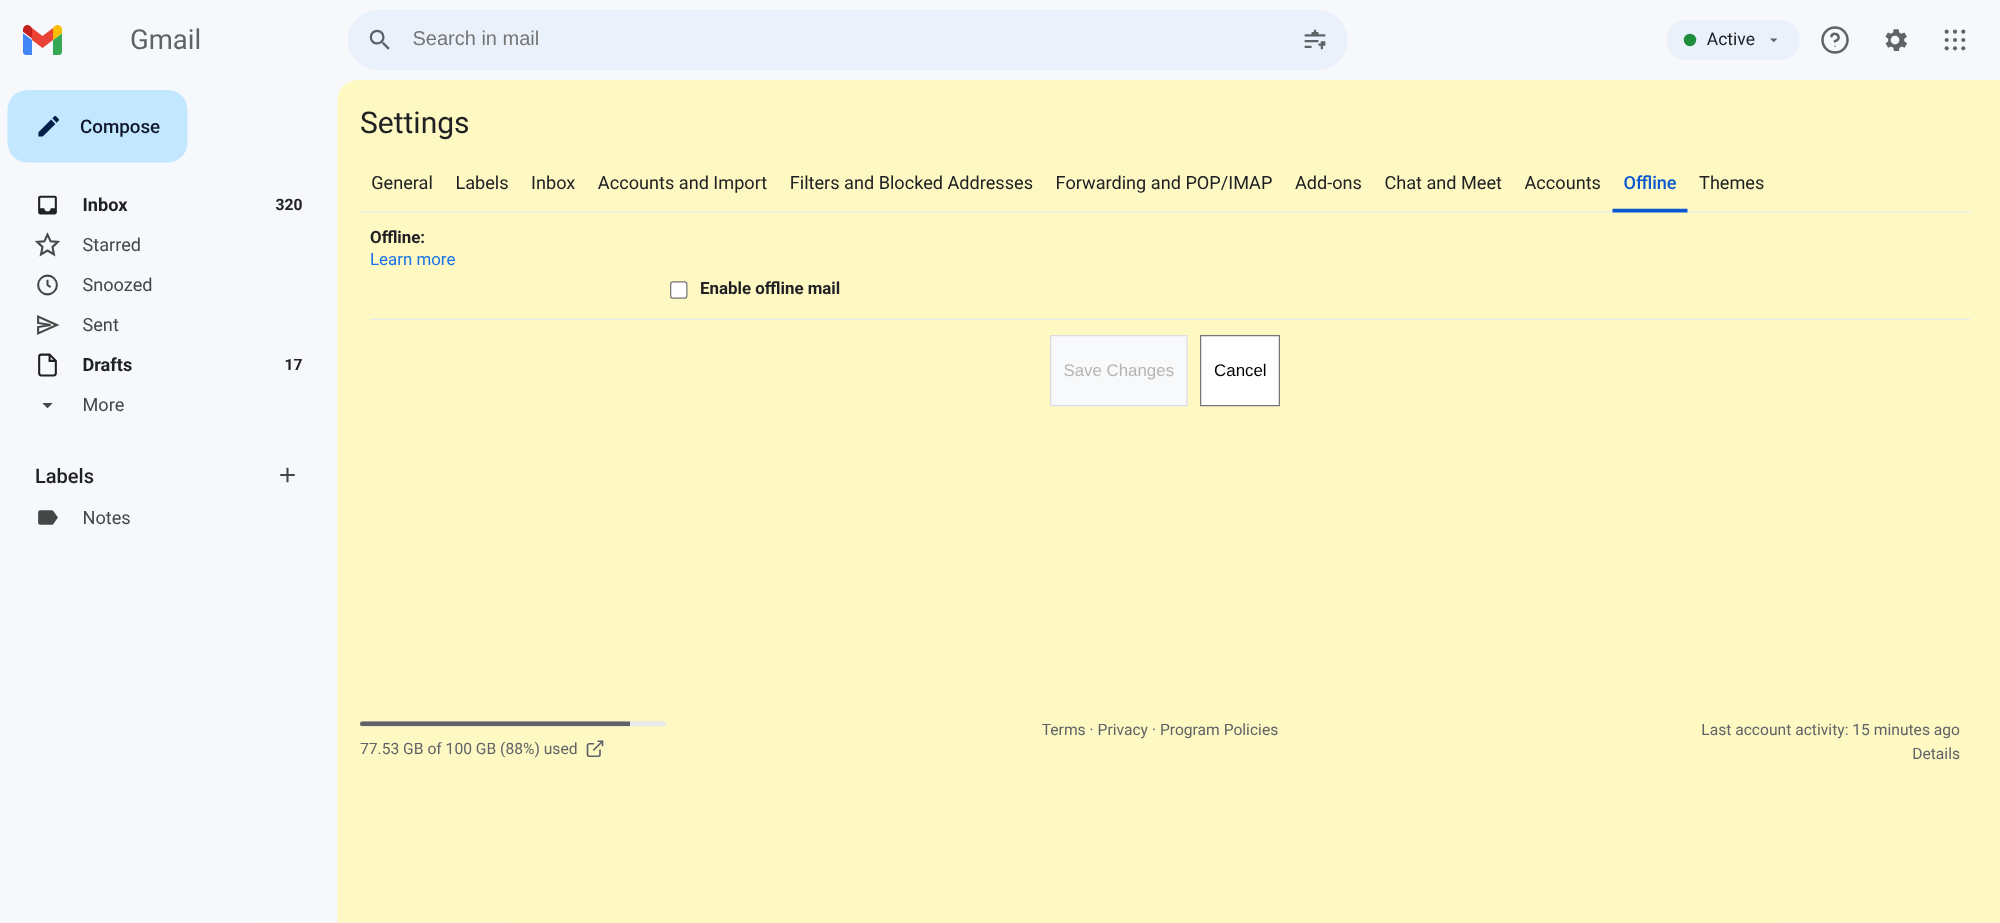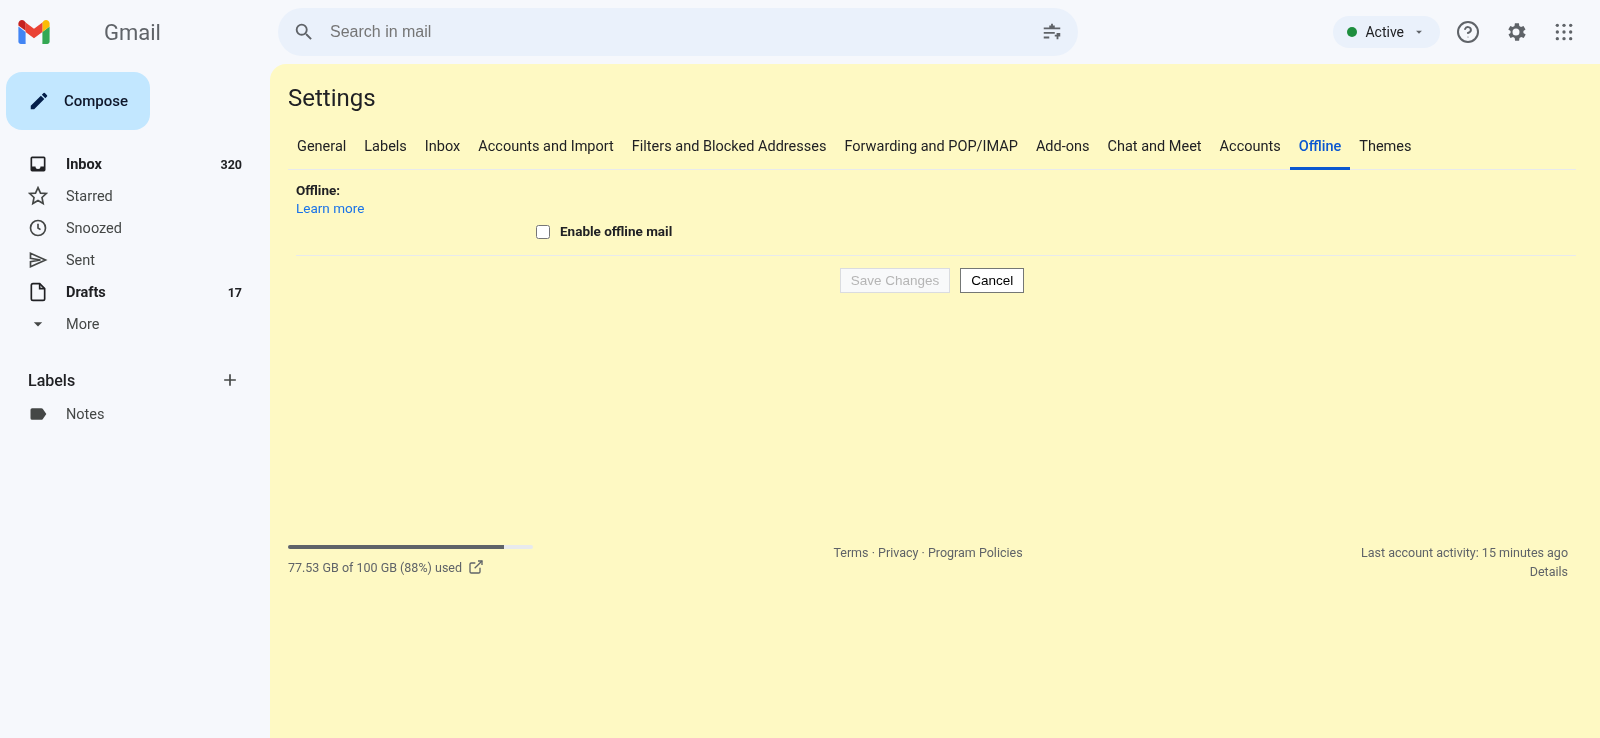--- a/index.html
+++ b/index.html
@@ -201,21 +201,21 @@
     margin-top:40px;
   }
   .setting-control input[type=checkbox]{ width:14px; height:14px; margin-top:3px; accent-color:#5f6368; cursor:pointer;}
   .buttons-row {
     display:flex; justify-content:center; gap:10px;
     padding: 12px 0;
   }
   .btn {
     font-family: Arial, sans-serif;
     font-size: 13.5px;
-    padding: 4px 10px;
+    padding: 20px 10px;
     border: 1px solid #747775;
     background: #fff;
     cursor: pointer;
   }
   .btn.disabled {
     color: #b5b5b5;
     border-color: #dadce0;
     background: #f8f9fa;
     cursor: default;
   }

